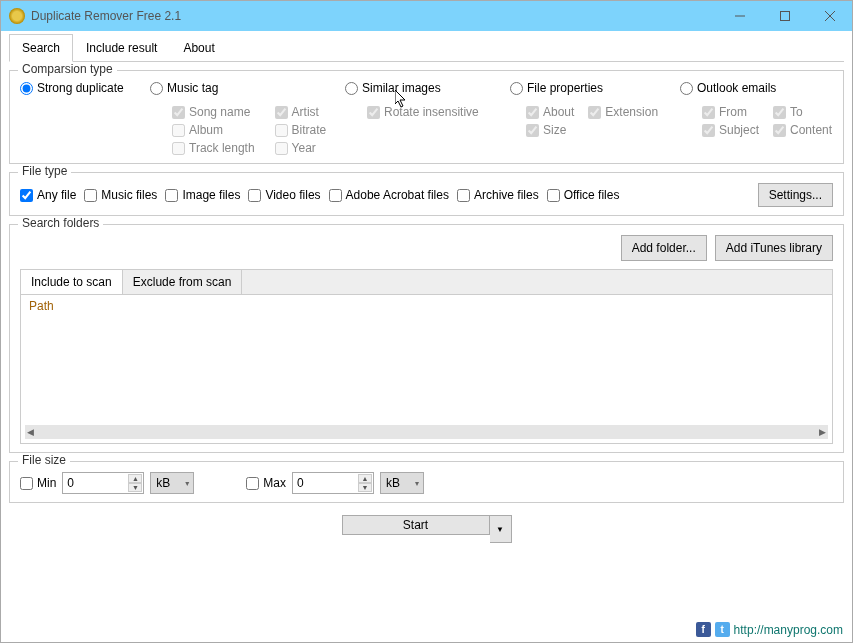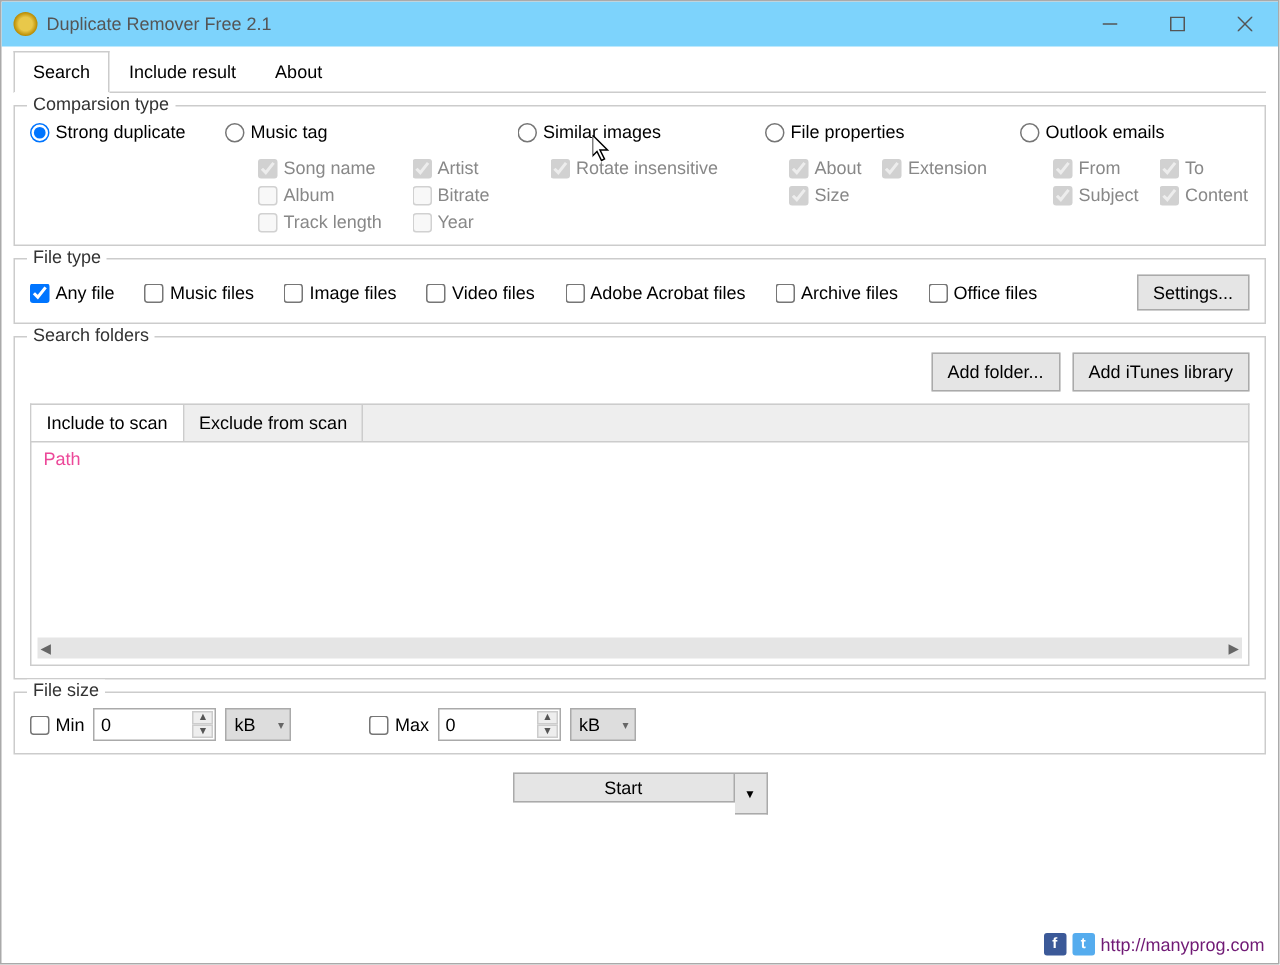--- a/index.html
+++ b/index.html
@@ -16,43 +16,43 @@
 .tab.active { border-color: #ccc; background: #fff; border-bottom: 1px solid #fff; }
 .group { border: 1px solid #ccc; margin-top: 8px; position: relative; padding: 10px 10px 8px 10px; }
 .group-label { position: absolute; top: -9px; left: 8px; background: #fff; padding: 0 4px; color: #333; }
 .comp-row { display: flex; gap: 0; }
 .comp-col { display: flex; flex-direction: column; gap: 4px; }
 .radio-row { display: flex; align-items: center; gap: 4px; margin-bottom: 6px; }
 .chk-row { display: flex; align-items: center; gap: 4px; color: #888; }
 .chk-row.enabled { color: #000; }
 input[type=radio], input[type=checkbox] { width: 13px; height: 13px; }
 .chk-disabled { accent-color: #bbb; }
-.filetype-row { display: flex; align-items: center; gap: 20px; flex-wrap: wrap; }
+.filetype-row { display: flex; align-items: center; gap: 8px; flex-wrap: wrap; }
 .filetype-row .chk-row { color: #000; }
 .settings-btn { margin-left: auto; padding: 4px 10px; background: #e5e5e5; border: 1px solid #aaa; }
 .folder-btns { display: flex; justify-content: flex-end; gap: 8px; margin-bottom: 8px; }
 .btn { padding: 5px 10px; background: #e5e5e5; border: 1px solid #aaa; }
 .scan-tabs { display: flex; background: #eee; border: 1px solid #ccc; border-bottom: none; }
 .scan-tab { padding: 5px 10px; border-right: 1px solid #ccc; }
 .scan-tab.active { background: #fff; }
 .path-box { border: 1px solid #ccc; height: 150px; position: relative; }
-.path-header { padding: 4px 8px; color: #ec4899; }
+.path-header { padding: 4px 8px; color: #a16207; }
 .scroll-track { position: absolute; left: 4px; right: 4px; bottom: 4px; height: 14px; background: #e5e5e5; display: flex; align-items: center; justify-content: space-between; padding: 0 2px; }
 .scroll-arrow { font-size: 9px; color: #666; }
 .size-row { display: flex; align-items: center; gap: 6px; }
 .num-input { width: 82px; height: 22px; border: 1px solid #aaa; display: flex; align-items: center; padding: 0 4px; position: relative; background: #fff; }
 .num-spin { position: absolute; right: 1px; top: 1px; bottom: 1px; width: 14px; display: flex; flex-direction: column; }
 .num-spin div { flex:1; display:flex; align-items:center; justify-content:center; font-size:7px; color:#555; background:#eee; border:1px solid #ccc; }
 .unit-sel { width: 44px; height: 22px; background: #ddd; border: 1px solid #aaa; display: flex; align-items: center; padding: 0 5px; position: relative; }
 .unit-sel::after { content:"▾"; position:absolute; right:4px; font-size:8px; color:#666; }
 .start-row { display:flex; justify-content:center; margin-top:12px; }
 .start-btn { width: 148px; height: 20px; background:#e5e5e5; border:1px solid #aaa; display:flex; align-items:center; justify-content:center; }
 .start-drop { width:22px; height:28px; background:#e5e5e5; border:1px solid #aaa; border-left:none; display:flex; align-items:center; justify-content:center; font-size:8px; }
 .footer { position:absolute; bottom:6px; right:10px; display:flex; align-items:center; gap:4px; }
-.footer a { color:#701a75; text-decoration:none; }
+.footer a { color:#0f766e; text-decoration:none; }
 .social { width:15px; height:15px; display:inline-flex; align-items:center; justify-content:center; color:#fff; font-weight:bold; font-size:10px; border-radius:2px; }
 .fb { background:#3b5998; }
 .tw { background:#55acee; }
 .cursor { position:absolute; left:395px; top:90px; pointer-events:none; }
 </style>
 </head>
 <body>
 
 <div class="titlebar">
   <div class="title-icon"></div>

